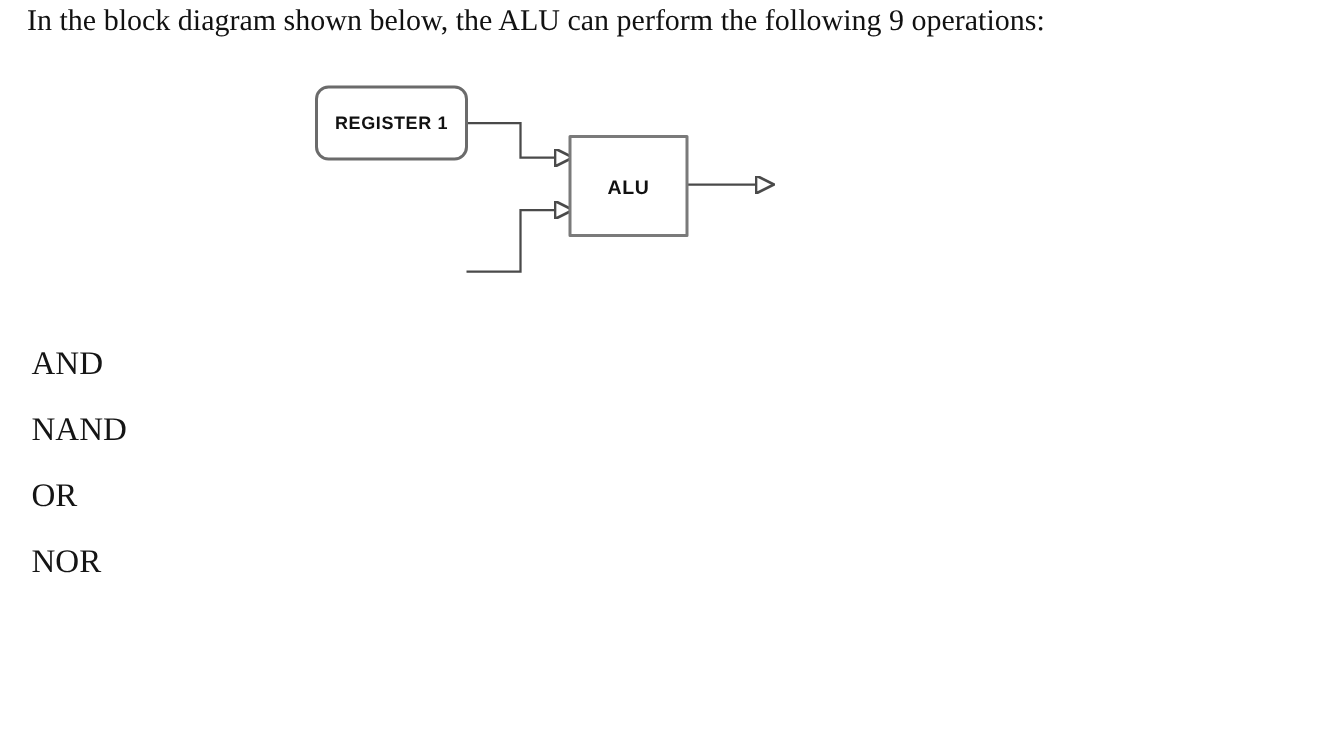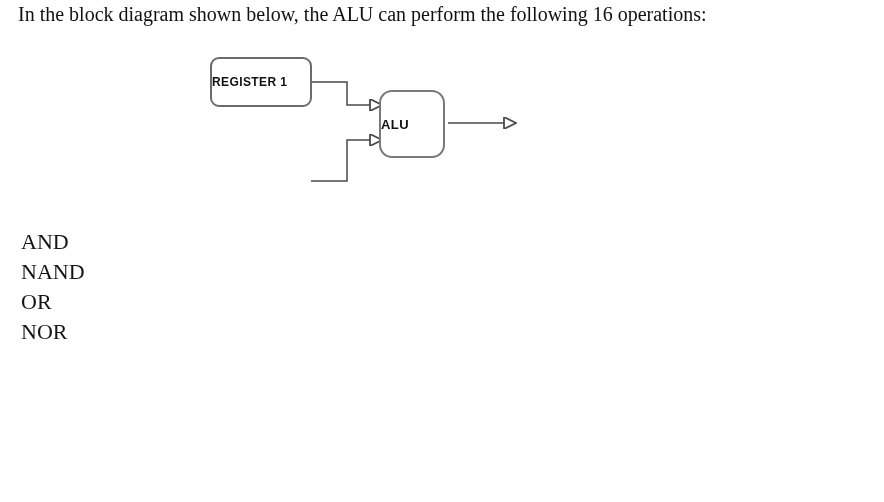--- a/index.html
+++ b/index.html
@@ -36,21 +36,21 @@
     stroke: #4a4a4a;
     stroke-width: 1.5;
   }
   .box {
     position: absolute;
     box-sizing: border-box;
     background: #ffffff;
     border: 2px solid #6b6b6b;
     display: flex;
     align-items: center;
-    justify-content: flex-start;
+    justify-content: center;
     font-family: "Liberation Sans", sans-serif;
     font-weight: bold;
     font-size: 12px;
     letter-spacing: 0.4px;
     color: #111111;
     white-space: nowrap;
   }
   .box.rounded {
     border-radius: 9px;
   }
@@ -58,50 +58,50 @@
     border-radius: 1px;
     border-color: #7a7a7a;
     font-size: 13px;
   }
   .ops {
     position: absolute;
     left: 21px;
     top: 231px;
     display: flex;
     flex-direction: column;
-    gap: 8px;
+    gap: 22px;
     font-size: 22px;
     line-height: 22px;
     color: #151515;
   }
 </style>
 </head>
 <body>
 
 <div class="page">
 
-  <div class="title">In the block diagram shown below, the ALU can perform the following 16 operations:</div>
+  <div class="title">In the block diagram shown below, the ALU can perform the following 9 operations:</div>
 
   <svg class="connectors" width="884" height="502" viewBox="0 0 884 502">
     <defs>
       <marker id="arrow" viewBox="0 0 10 10" refX="0" refY="5" markerWidth="9" markerHeight="8" orient="auto-start-reverse">
         <path d="M0 0 L10 5 L0 10 z" fill="#1a1a1a" stroke="none"></path>
       </marker>
     </defs>
     <path d="M312 82 H347 V105 H370" marker-end="url(#arrow)"></path>
     <path d="M311 181 H347 V140 H370" marker-end="url(#arrow)"></path>
     <path d="M448 123 H504" marker-end="url(#arrow)"></path>
   </svg>
 
   <div class="box rounded" style="left:210px; top:57px; width:102px; height:50px;">
     <span>REGISTER 1</span>
   </div>
 
 
-  <div class="box square" style="left:379px; top:90px; width:66px; height:68px;border-radius:13px;">
+  <div class="box square" style="left:379px; top:90px; width:80px; height:68px;">
     <span>ALU</span>
   </div>
 
 
   <div class="ops">
     <div>AND</div>
     <div>NAND</div>
     <div>OR</div>
     <div>NOR</div>
   </div>

